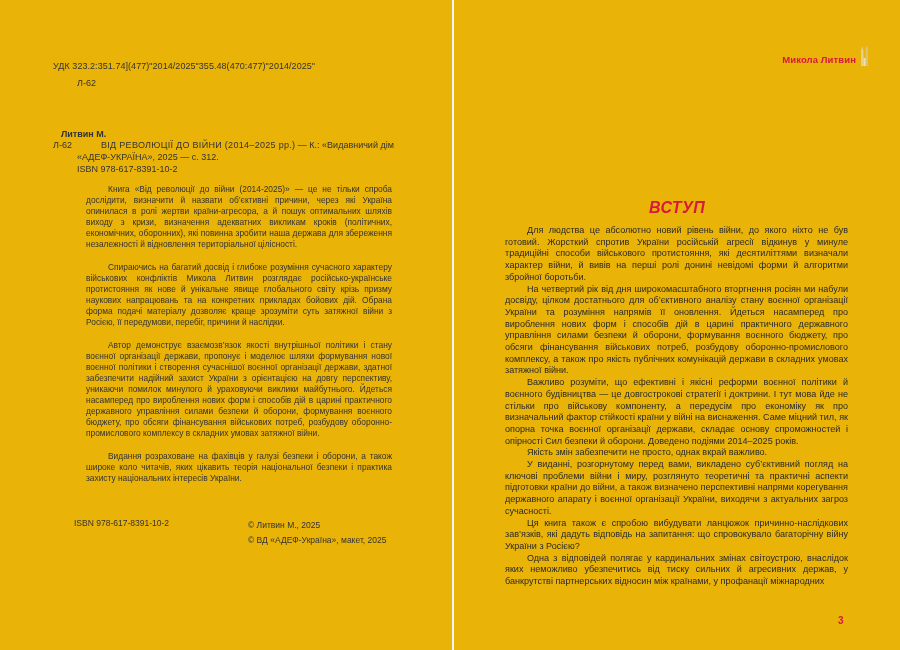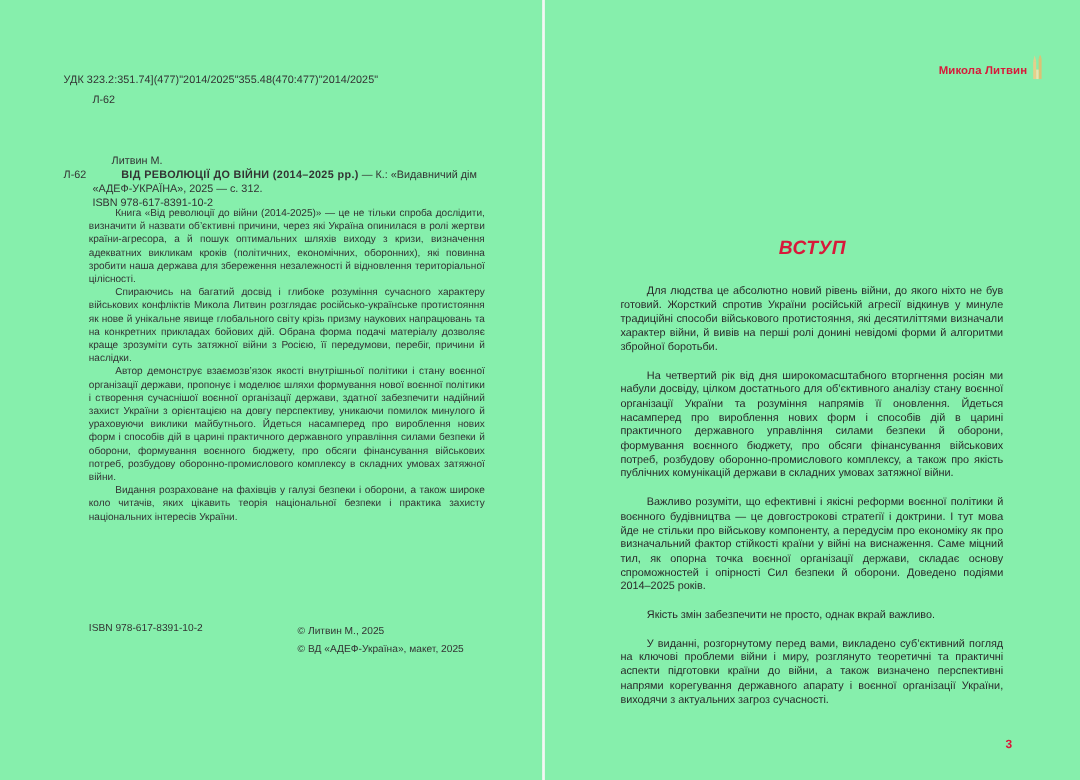--- a/index.html
+++ b/index.html
@@ -4,55 +4,55 @@
 <style>
   html, body { margin: 0; padding: 0; }
   body {
     width: 900px; height: 650px; overflow: hidden;
     background: #ffffff;
     font-family: "Liberation Sans", "DejaVu Sans", sans-serif;
     color: #2a2a2a;
     position: relative;
   }
   .spread { position: absolute; inset: 0; }
-  .page { position: absolute; top: 0; bottom: 0; background: #86efac; }
+  .page { position: absolute; top: 0; bottom: 0; background: #eab308; }
   .page-left { left: 0; width: 452px; }
   .page-right { left: 454px; width: 446px; }
   .gutter {
     position: absolute; left: 452px; top: 0; width: 2px; height: 650px;
     background: linear-gradient(to right, #f1f1f1, #fafafa);
   }
 
   
   .udk { position: absolute; left: 53px; top: 61px; font-size: 9px; letter-spacing: 0.05px; color: #333; }
   .udk-code { position: absolute; left: 77px; top: 78px; font-size: 9px; color: #333; }
 
   .biblio { position: absolute; left: 53px; top: 129px; width: 350px; font-size: 9px; line-height: 11.3px; color: #333; }
-  .biblio .author { font-weight: normal; margin-left: 40px; display: block; }
+  .biblio .author { font-weight: bold; margin-left: 8px; display: block; }
   .biblio .entry { display: flex; }
   .biblio .entry .mark { width: 24px; flex: none; }
   .biblio .entry .text { flex: 1; }
-  .biblio .entry .text b { font-weight: bold; letter-spacing: 0.3px; padding-left: 24px; }
+  .biblio .entry .text b { font-weight: normal; letter-spacing: 0.3px; padding-left: 24px; }
   .biblio .isbn { margin-left: 24px; display: block; margin-top: 1px; }
 
   .annot { position: absolute; left: 74px; top: 172px; width: 330px; font-size: 8.4px; line-height: 11px; color: #333; text-align: justify; hyphens: manual; }
-  .annot p { margin: 0; text-indent: 22px; }
+  .annot p { margin: 12px; text-indent: 22px; }
 
   .bottom-isbn { position: absolute; left: 74px; top: 518px; font-size: 8.5px; color: #333; }
   .copyrights { position: absolute; left: 248px; top: 518px; font-size: 8.5px; line-height: 15px; color: #333; }
 
   
   .running-head { position: absolute; right: 30px; top: 26px; display: flex; align-items: flex-end; gap: 4px; }
   .running-head .author-name { font-size: 9.5px; font-weight: bold; color: #d8193a; letter-spacing: 0.1px; line-height: 12px; margin-top: 28px; }
   .running-head .logo { width: 10px; height: 20px; display: block; }
 
   .chapter-title { position: absolute; left: 454px; width: 446px; top: 199px; text-align: center; font-size: 16px; font-weight: bold; color: #d8193a; letter-spacing: 0.4px; font-style: italic; }
 
   .body-text { position: absolute; left: 505px; top: 225px; width: 343px; font-size: 9.05px; line-height: 11.7px; color: #2a2a2a; text-align: justify; }
-  .body-text p { margin: 12px; text-indent: 22px; }
+  .body-text p { margin: 0; text-indent: 22px; }
 
   .page-number { position: absolute; left: 838px; top: 615px; font-size: 10px; font-weight: bold; color: #d8193a; }
 </style>
 </head>
 <body>
 
 <div class="spread">
 
   <div class="page page-left">
     <div class="udk">УДК 323.2:351.74](477)"2014/2025"355.48(470:477)"2014/2025"</div>
@@ -97,16 +97,18 @@
   </div>
 
   <div class="chapter-title">ВСТУП</div>
 
   <div class="body-text">
     <p>Для людства це абсолютно новий рівень війни, до якого ніхто не був готовий. Жорсткий спротив України російській агресії відкинув у минуле традиційні способи військового протистояння, які десятиліттями визначали характер війни, й вивів на перші ролі донині невідомі форми й алгоритми збройної боротьби.</p>
     <p>На четвертий рік від дня широкомасштабного вторгнення росіян ми набули досвіду, цілком достатнього для об’єктивного аналізу стану воєнної організації України та розуміння напрямів її оновлення. Йдеться насамперед про вироблення нових форм і способів дій в царині практичного державного управління силами безпеки й оборони, формування воєнного бюджету, про обсяги фінансування військових потреб, розбудову оборонно-промислового комплексу, а також про якість публічних комунікацій держави в складних умовах затяжної війни.</p>
     <p>Важливо розуміти, що ефективні і якісні реформи воєнної політики й воєнного будівництва — це довгострокові стратегії і доктрини. І тут мова йде не стільки про військову компоненту, а передусім про економіку як про визначальний фактор стійкості країни у війні на виснаження. Саме міцний тил, як опорна точка воєнної організації держави, складає основу спроможностей і опірності Сил безпеки й оборони. Доведено подіями 2014–2025 років.</p>
     <p>Якість змін забезпечити не просто, однак вкрай важливо.</p>
     <p>У виданні, розгорнутому перед вами, викладено суб’єктивний погляд на ключові проблеми війни і миру, розглянуто теоретичні та практичні аспекти підготовки країни до війни, а також визначено перспективні напрями корегування державного апарату і воєнної організації України, виходячи з актуальних загроз сучасності.</p>
+    <p>Ця книга також є спробою вибудувати ланцюжок причинно-наслідкових зав’язків, які дадуть відповідь на запитання: що спровокувало багаторічну війну України з Росією?</p>
+    <p>Одна з відповідей полягає у кардинальних змінах світоустрою, внаслідок яких неможливо убезпечитись від тиску сильних й агресивних держав, у банкрутстві партнерських відносин між країнами, у профанації міжнародних</p>
   </div>
 
   <div class="page-number">3</div>
 </div>
 
 </body></html>

